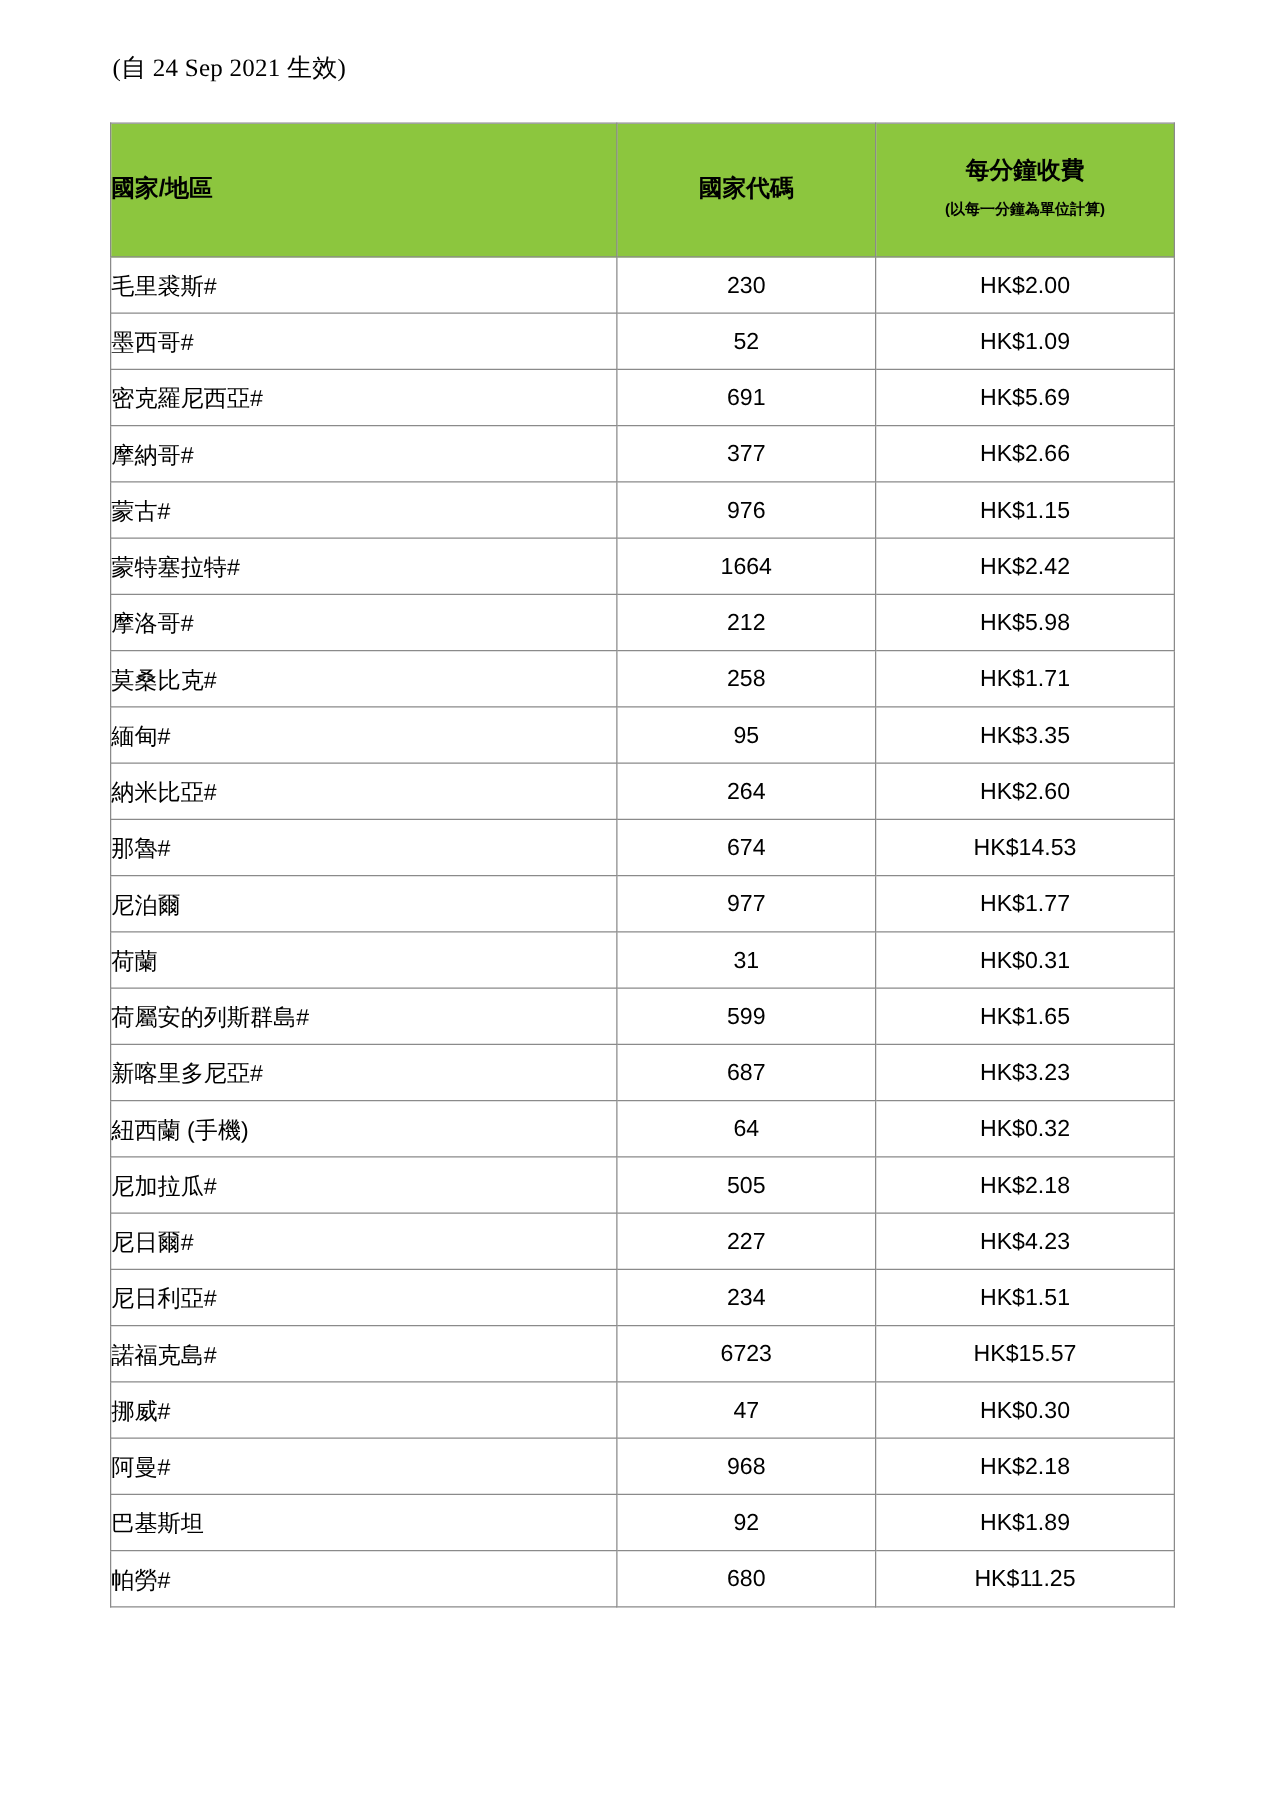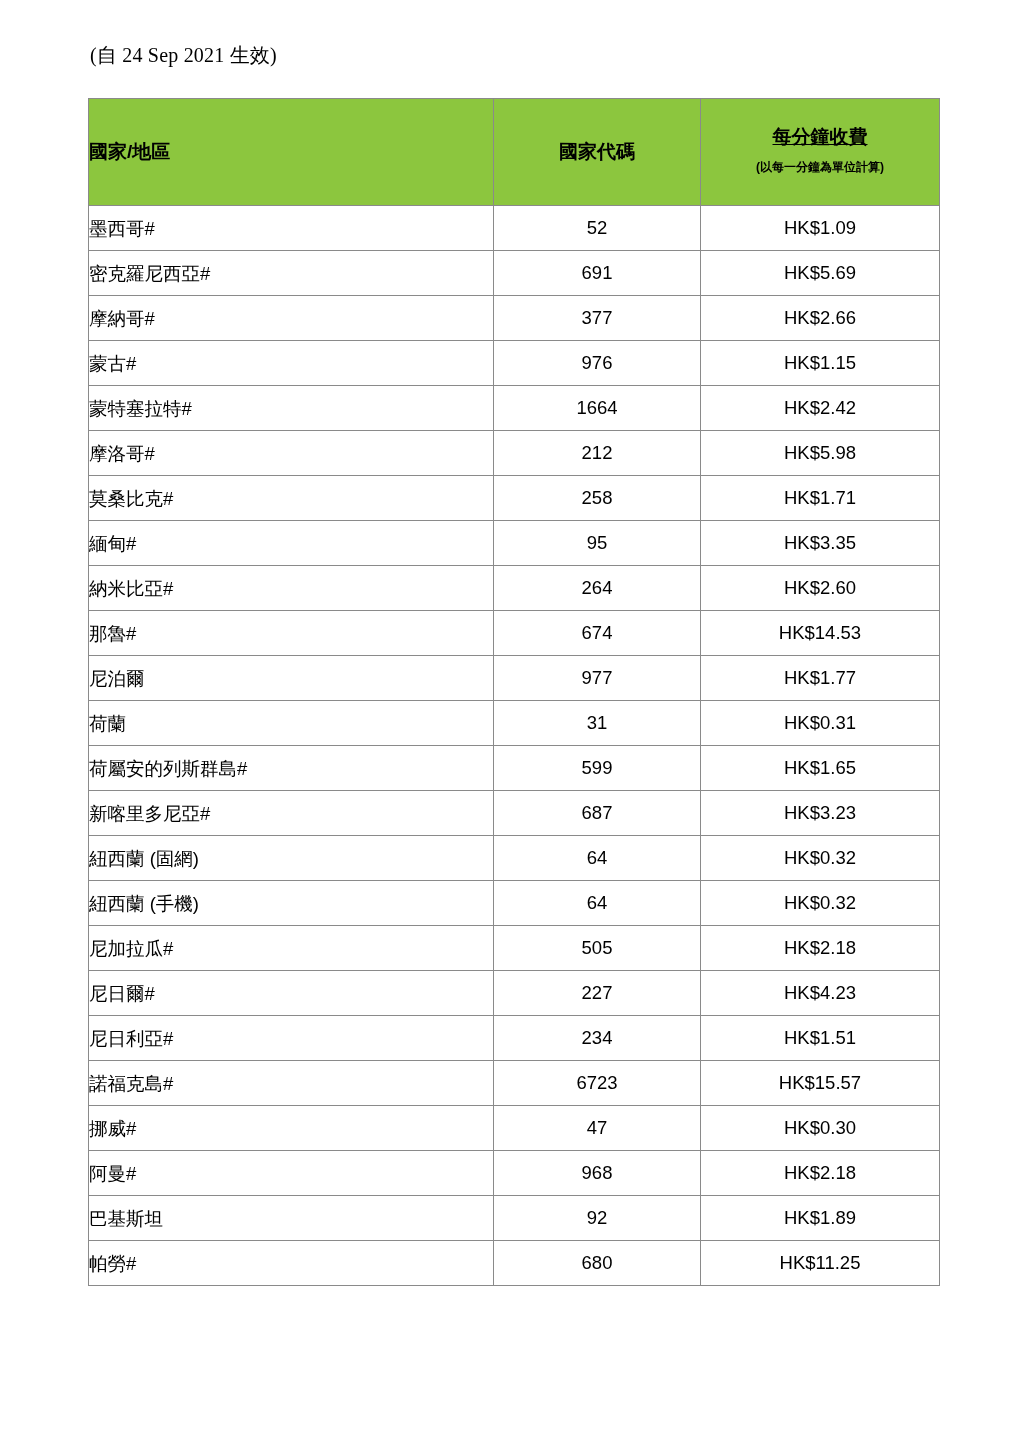--- a/index.html
+++ b/index.html
@@ -59,21 +59,20 @@
     width: 206px;
     text-align: center;
   }
   th.col-rate {
     width: 238px;
     text-align: center;
   }
   th.col-rate .rate-line1 {
     display: block;
     font-size: 19px;
-    text-decoration: underline;
   }
   th.col-rate .rate-line2 {
     display: block;
     font-size: 12px;
   }
   tbody td {
     height: 44px;
     font-size: 18.5px;
   }
   td.country {
@@ -101,20 +100,25 @@
         <th class="col-country">國家/地區</th>
         <th class="col-code">國家代碼</th>
         <th class="col-rate">
           <span class="rate-line1">每分鐘收費</span>
           <span class="rate-line2">(以每一分鐘為單位計算)</span>
         </th>
       </tr>
     </thead>
     <tbody id="table-body">
         <tr>
+          <td class="country">毛里裘斯#</td>
+          <td class="code">230</td>
+          <td class="rate">HK$2.00</td>
+        </tr>
+        <tr>
           <td class="country">墨西哥#</td>
           <td class="code">52</td>
           <td class="rate">HK$1.09</td>
         </tr>
         <tr>
           <td class="country">密克羅尼西亞#</td>
           <td class="code">691</td>
           <td class="rate">HK$5.69</td>
         </tr>
         <tr>
@@ -171,25 +175,20 @@
           <td class="country">荷屬安的列斯群島#</td>
           <td class="code">599</td>
           <td class="rate">HK$1.65</td>
         </tr>
         <tr>
           <td class="country">新喀里多尼亞#</td>
           <td class="code">687</td>
           <td class="rate">HK$3.23</td>
         </tr>
         <tr>
-          <td class="country">紐西蘭 (固網)</td>
-          <td class="code">64</td>
-          <td class="rate">HK$0.32</td>
-        </tr>
-        <tr>
           <td class="country">紐西蘭 (手機)</td>
           <td class="code">64</td>
           <td class="rate">HK$0.32</td>
         </tr>
         <tr>
           <td class="country">尼加拉瓜#</td>
           <td class="code">505</td>
           <td class="rate">HK$2.18</td>
         </tr>
         <tr>

